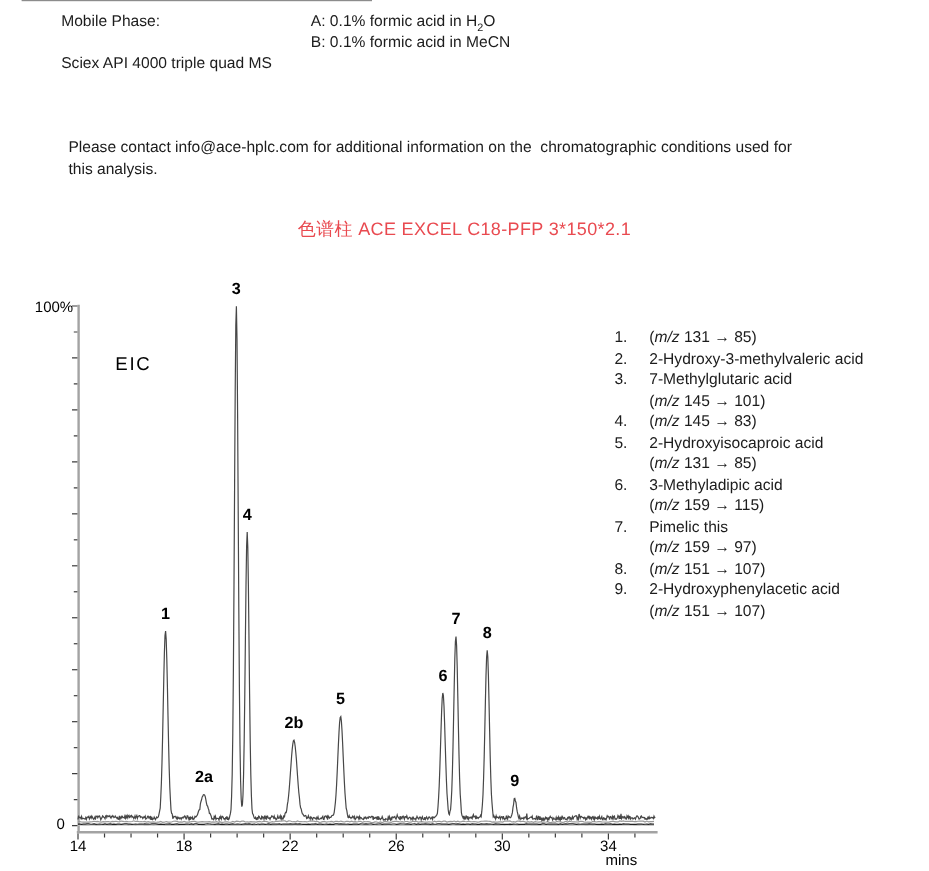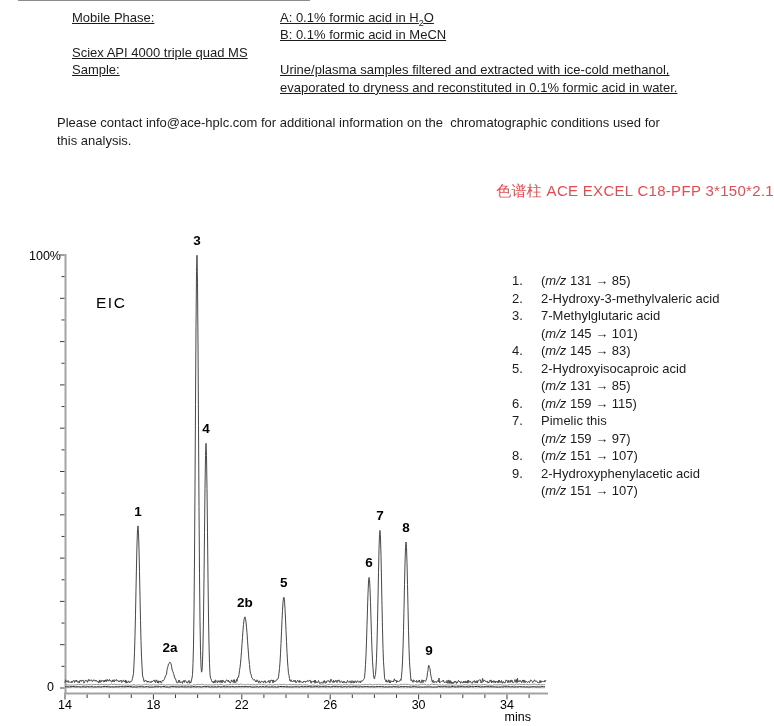--- a/index.html
+++ b/index.html
@@ -1,27 +1,27 @@
 <!DOCTYPE html>
 <html><head>
 <meta charset="utf-8">
 <style>
   html,body{margin:0;padding:0;}
   body{
     width:774px;height:726px;background:#ffffff;position:relative;overflow:hidden;
     font-family:"Liberation Sans","DejaVu Sans",sans-serif;color:#1c1c1c;
   }
   .top-border{position:absolute;left:18px;top:0;width:292px;height:1px;background:#8c8c8c;}
-  .info-table{position:absolute;left:72px;top:9px;text-decoration:underline;}
+  .info-table{position:absolute;left:51px;top:9px;}
   .info-row{display:flex;}
   .info-label{flex:0 0 208px;font-size:13px;line-height:17.4px;}
   .info-line{font-size:13px;line-height:17.4px;white-space:pre;}
   .info-line sub{font-size:9px;line-height:0;}
   .contact{position:absolute;left:57px;top:114px;width:676px;font-size:13px;line-height:17.5px;white-space:pre-wrap;}
-  .doc-title{position:absolute;left:0;top:182px;width:774px;text-align:right;
+  .doc-title{position:absolute;left:0;top:182px;width:774px;text-align:center;
     font-size:15px;letter-spacing:.3px;color:#e94a50;}
   .legend{position:absolute;left:512px;top:272px;font-size:13px;line-height:17.5px;}
   .legend-item{position:relative;padding-left:29px;}
   .legend-num{position:absolute;left:0;top:0;}
   .legend-mz .mzl{font-style:italic;}
   .chart{position:absolute;left:0;top:230px;}
   svg text{font-family:"Liberation Sans","DejaVu Sans",sans-serif;}
 </style>
 </head>
 <body>
@@ -32,27 +32,20 @@
     <div class="info-row">
       <div class="info-label">Mobile Phase:</div>
       <div class="info-values">
         <div class="info-line"><span>A: 0.1% formic acid in H</span><sub>2</sub><span>O</span></div>
         <div class="info-line"><span>B: 0.1% formic acid in MeCN</span></div>
       </div>
     </div>
     <div class="info-row">
       <div class="info-values">
         <div class="info-line"><span>Sciex API 4000 triple quad MS</span></div>
-      </div>
-    </div>
-    <div class="info-row">
-      <div class="info-label">Sample:</div>
-      <div class="info-values">
-        <div class="info-line"><span>Urine/plasma samples filtered and extracted with ice-cold methanol,</span></div>
-        <div class="info-line"><span>evaporated to dryness and reconstituted in 0.1% formic acid in water.</span></div>
       </div>
     </div>
   </div>
 
 <div class="contact"><span>Please contact info@ace-hplc.com for additional information on the  chromatographic conditions used for</span>
 <span>this analysis.</span></div>
 
 <div class="doc-title">色谱柱 ACE EXCEL C18-PFP 3*150*2.1</div>
 
 <svg class="chart" width="560" height="496" viewBox="0 230 560 496">
@@ -145,20 +138,21 @@
       <span class="legend-num">4.</span>
       <div class="legend-mz"><span>(</span><span class="mzl">m/z</span><span> 145 → 83)</span></div>
     </div>
     <div class="legend-item">
       <span class="legend-num">5.</span>
       <div>2-Hydroxyisocaproic acid</div>
       <div class="legend-mz"><span>(</span><span class="mzl">m/z</span><span> 131 → 85)</span></div>
     </div>
     <div class="legend-item">
       <span class="legend-num">6.</span>
+      <div>3-Methyladipic acid</div>
       <div class="legend-mz"><span>(</span><span class="mzl">m/z</span><span> 159 → 115)</span></div>
     </div>
     <div class="legend-item">
       <span class="legend-num">7.</span>
       <div>Pimelic this</div>
       <div class="legend-mz"><span>(</span><span class="mzl">m/z</span><span> 159 → 97)</span></div>
     </div>
     <div class="legend-item">
       <span class="legend-num">8.</span>
       <div class="legend-mz"><span>(</span><span class="mzl">m/z</span><span> 151 → 107)</span></div>

